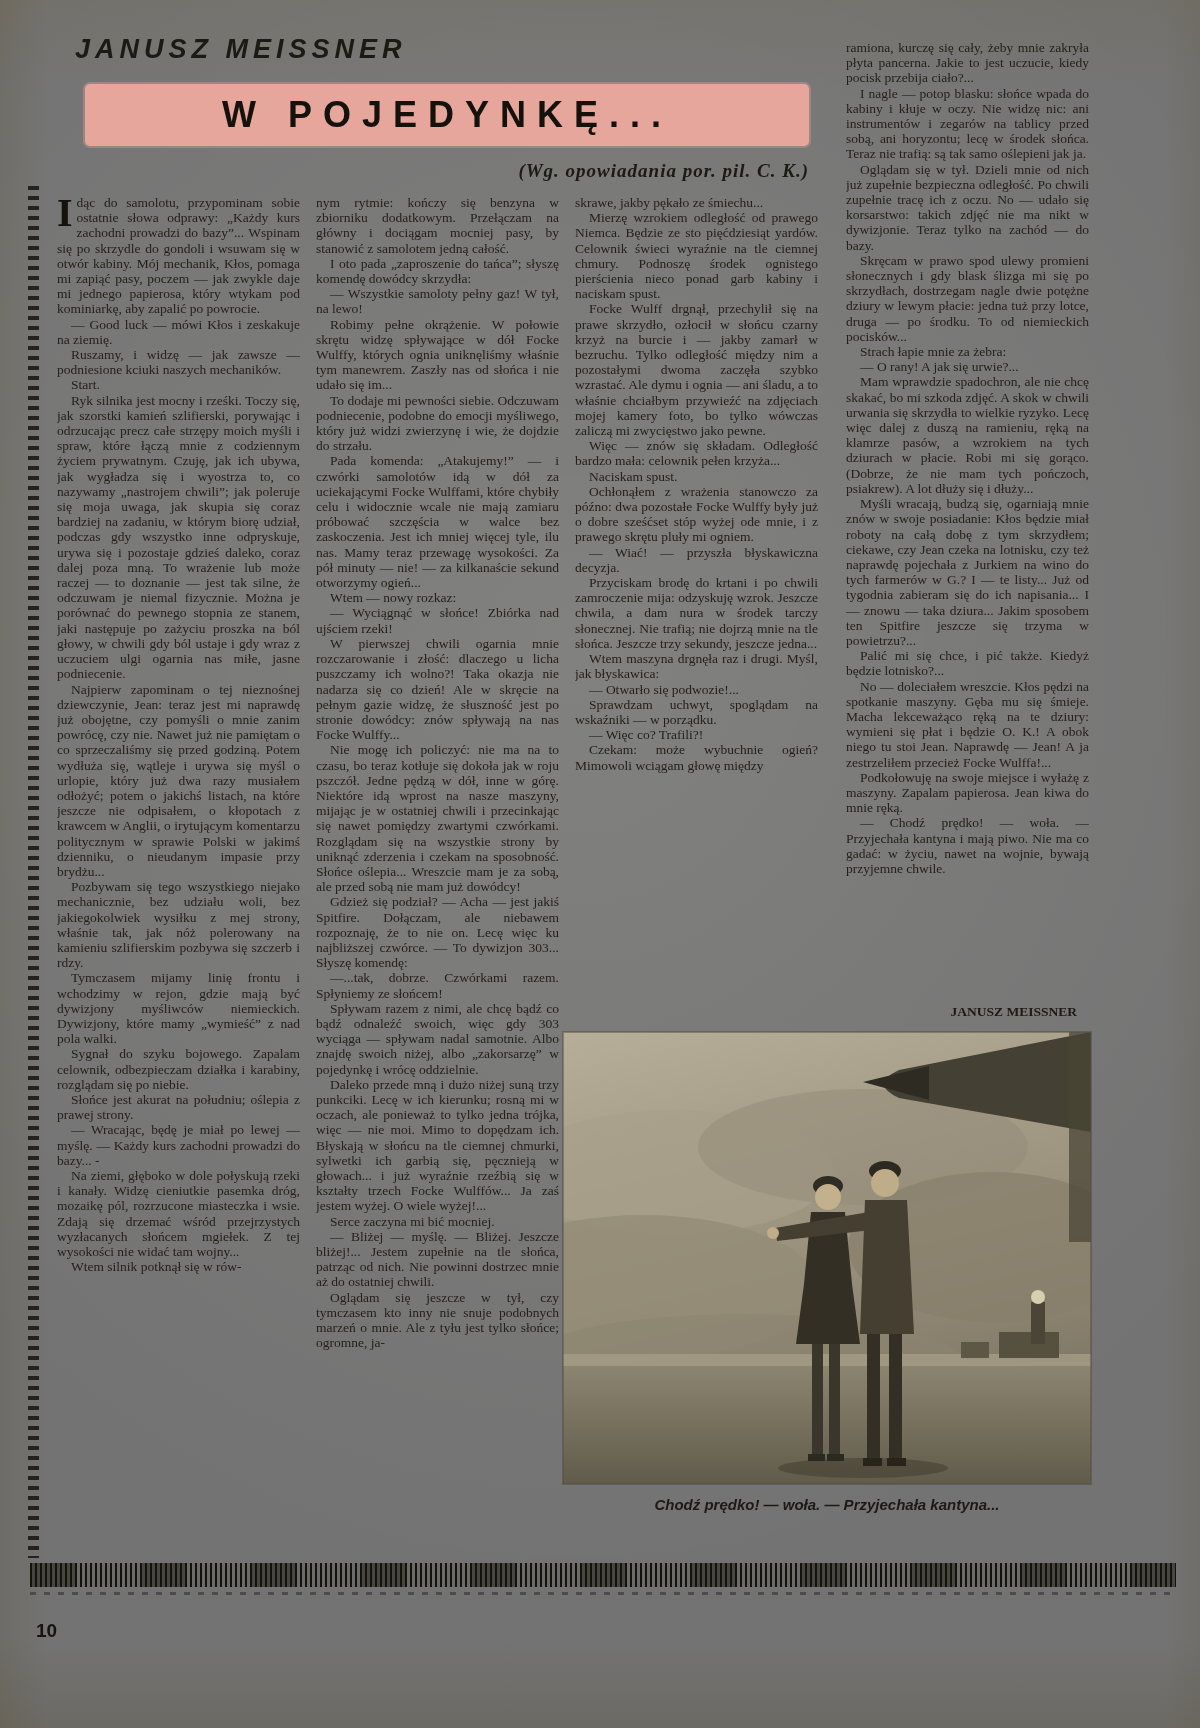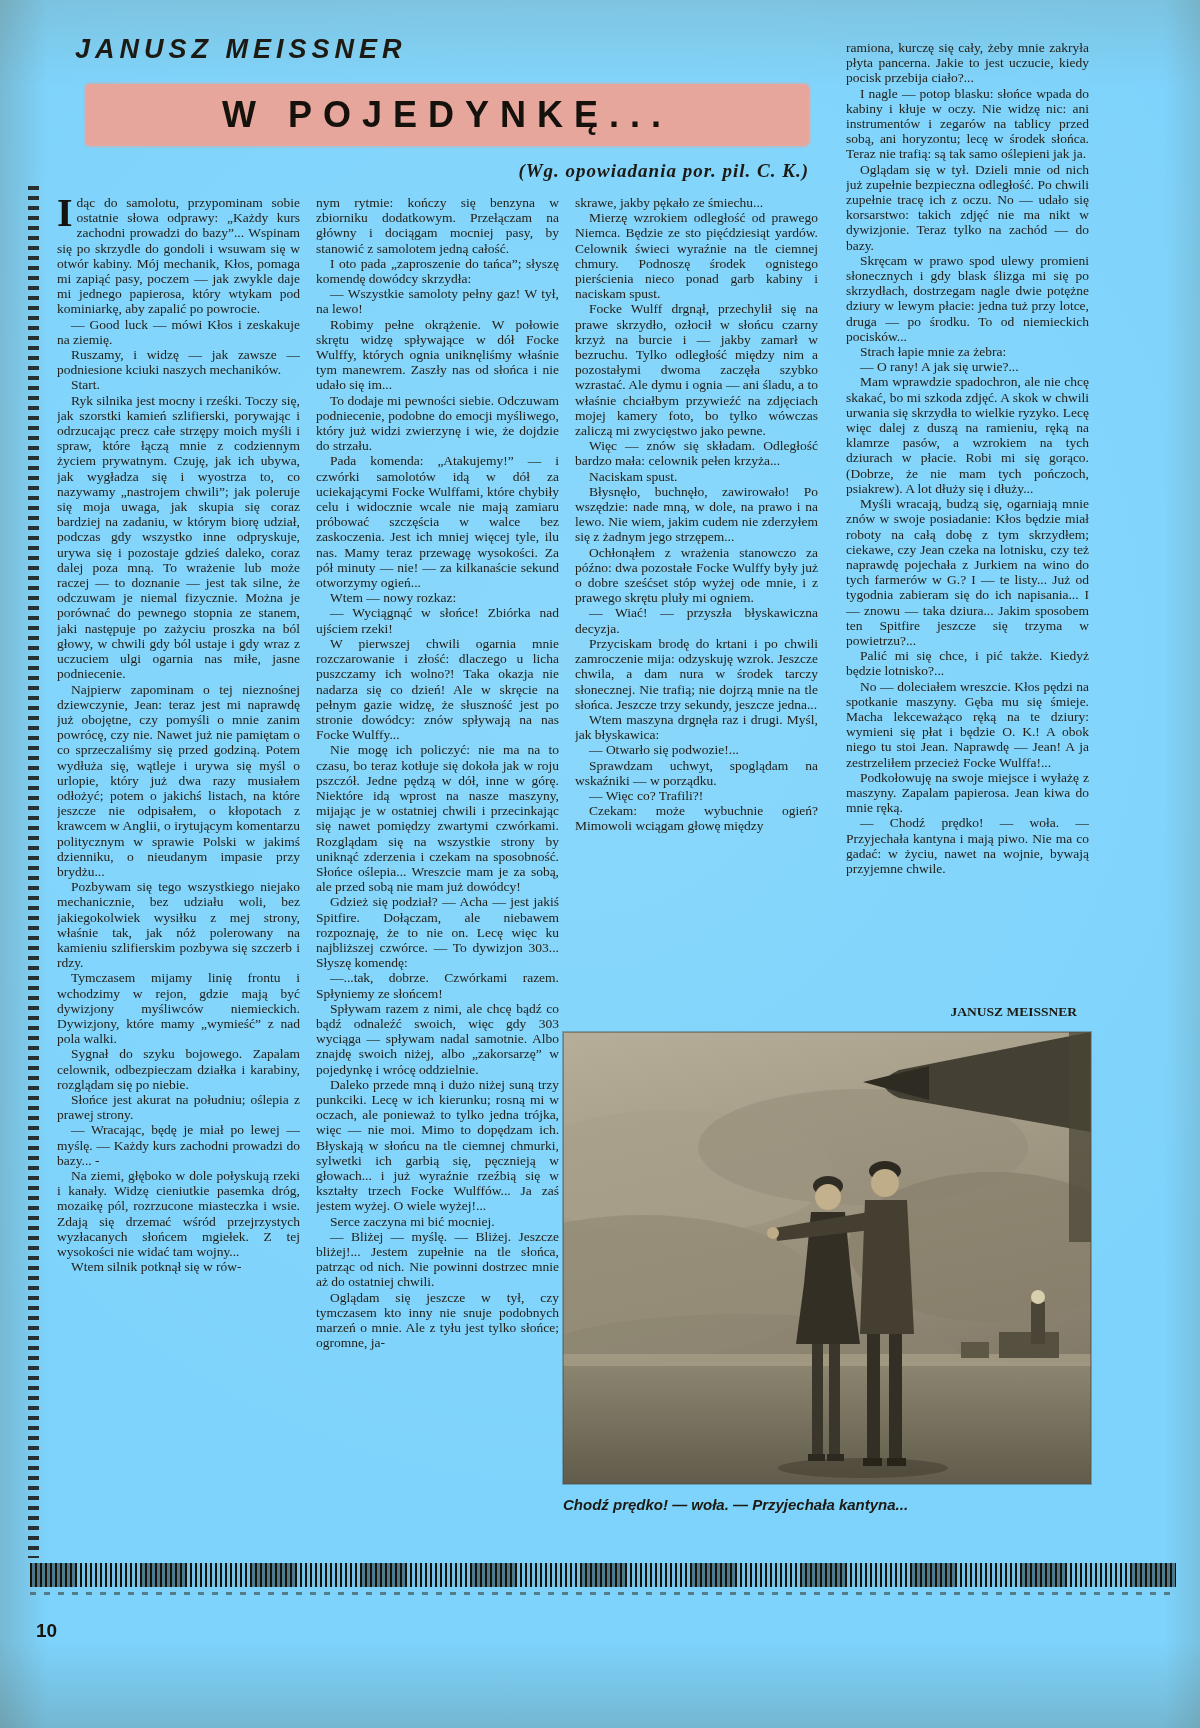--- a/index.html
+++ b/index.html
@@ -1,21 +1,21 @@
 <!DOCTYPE html>
 <html lang="pl"><head>
 <meta charset="utf-8">
 <style>
   * { margin:0; padding:0; box-sizing:border-box; }
   html,body { width:1200px; height:1728px; }
   body { font-family:"Liberation Serif", serif; }
 
   .page {
     position:relative; width:1200px; height:1728px;
-    background:#7dd3fc; overflow:hidden; color:#23201a;
+    background:#737373; overflow:hidden; color:#23201a;
   }
   .paper-shade {
     position:absolute; inset:0; pointer-events:none;
     background:
       radial-gradient(120% 90% at 48% 38%, rgba(255,255,240,0.10), rgba(0,0,0,0) 60%),
       linear-gradient(180deg, rgba(110,95,55,0.14), rgba(0,0,0,0) 5%, rgba(0,0,0,0) 95%, rgba(80,70,40,0.20)),
       linear-gradient(90deg, rgba(90,80,50,0.20), rgba(0,0,0,0) 4%, rgba(0,0,0,0) 97%, rgba(90,80,50,0.14));
   }
 
   .binding {
@@ -63,21 +63,21 @@
   .signature {
     position:absolute; left:834px; top:1004px; width:243px;
     text-align:right; font-weight:bold; font-size:13.5px; color:#1d1a13;
   }
 
   .illus {
     position:absolute; left:563px; top:1032px; width:528px; height:452px;
     box-shadow:0 0 0 1px rgba(60,55,40,0.35);
   }
   .caption {
-    position:absolute; left:563px; top:1496px; width:528px; 
+    position:absolute; left:563px; top:1496px; width:528px; text-align:center;
     font-family:"Liberation Sans", sans-serif; font-weight:bold; font-style:italic;
     font-size:15px; color:#1d1a13;
   }
 
   .bottom-band {
     position:absolute; left:30px; top:1563px; width:1146px; height:24px;
     background:
       repeating-linear-gradient(90deg, #151209 0 2px, rgba(0,0,0,0) 2px 5px),
       repeating-linear-gradient(90deg, rgba(20,16,8,0.45) 0 46px, rgba(20,16,8,0.08) 46px 110px);
   }
@@ -136,21 +136,20 @@
       <p class="para">Serce zaczyna mi bić mocniej.</p>
       <p class="para">— Bliżej — myślę. — Bliżej. Jeszcze bliżej!... Jestem zupełnie na tle słońca, patrząc od nich. Nie powinni dostrzec mnie aż do ostatniej chwili.</p>
       <p class="para">Oglądam się jeszcze w tył, czy tymczasem kto inny nie snuje podobnych marzeń o mnie. Ale z tyłu jest tylko słońce; ogromne, ja-</p>
     </div>
   <div class="col col3">
       <p class="para">skrawe, jakby pękało ze śmiechu...</p>
       <p class="para">Mierzę wzrokiem odległość od prawego Niemca. Będzie ze sto pięćdziesiąt yardów. Celownik świeci wyraźnie na tle ciemnej chmury. Podnoszę środek ognistego pierścienia nieco ponad garb kabiny i naciskam spust.</p>
       <p class="para">Focke Wulff drgnął, przechylił się na prawe skrzydło, ozłocił w słońcu czarny krzyż na burcie i — jakby zamarł w bezruchu. Tylko odległość między nim a pozostałymi dwoma zaczęła szybko wzrastać. Ale dymu i ognia — ani śladu, a to właśnie chciałbym przywieźć na zdjęciach mojej kamery foto, bo tylko wówczas zaliczą mi zwycięstwo jako pewne.</p>
       <p class="para">Więc — znów się składam. Odległość bardzo mała: celownik pełen krzyża...</p>
       <p class="para">Naciskam spust.</p>
-      <p class="para">Błysnęło, buchnęło, zawirowało! Po wszędzie: nade mną, w dole, na prawo i na lewo. Nie wiem, jakim cudem nie zderzyłem się z żadnym jego strzępem...</p>
       <p class="para">Ochłonąłem z wrażenia stanowczo za późno: dwa pozostałe Focke Wulffy były już o dobre sześćset stóp wyżej ode mnie, i z prawego skrętu pluły mi ogniem.</p>
       <p class="para">— Wiać! — przyszła błyskawiczna decyzja.</p>
       <p class="para">Przyciskam brodę do krtani i po chwili zamroczenie mija: odzyskuję wzrok. Jeszcze chwila, a dam nura w środek tarczy słonecznej. Nie trafią; nie dojrzą mnie na tle słońca. Jeszcze trzy sekundy, jeszcze jedna...</p>
       <p class="para">Wtem maszyna drgnęła raz i drugi. Myśl, jak błyskawica:</p>
       <p class="para">— Otwarło się podwozie!...</p>
       <p class="para">Sprawdzam uchwyt, spoglądam na wskaźniki — w porządku.</p>
       <p class="para">— Więc co? Trafili?!</p>
       <p class="para">Czekam: może wybuchnie ogień? Mimowoli wciągam głowę między</p>
     </div>
   <div class="col col4">

